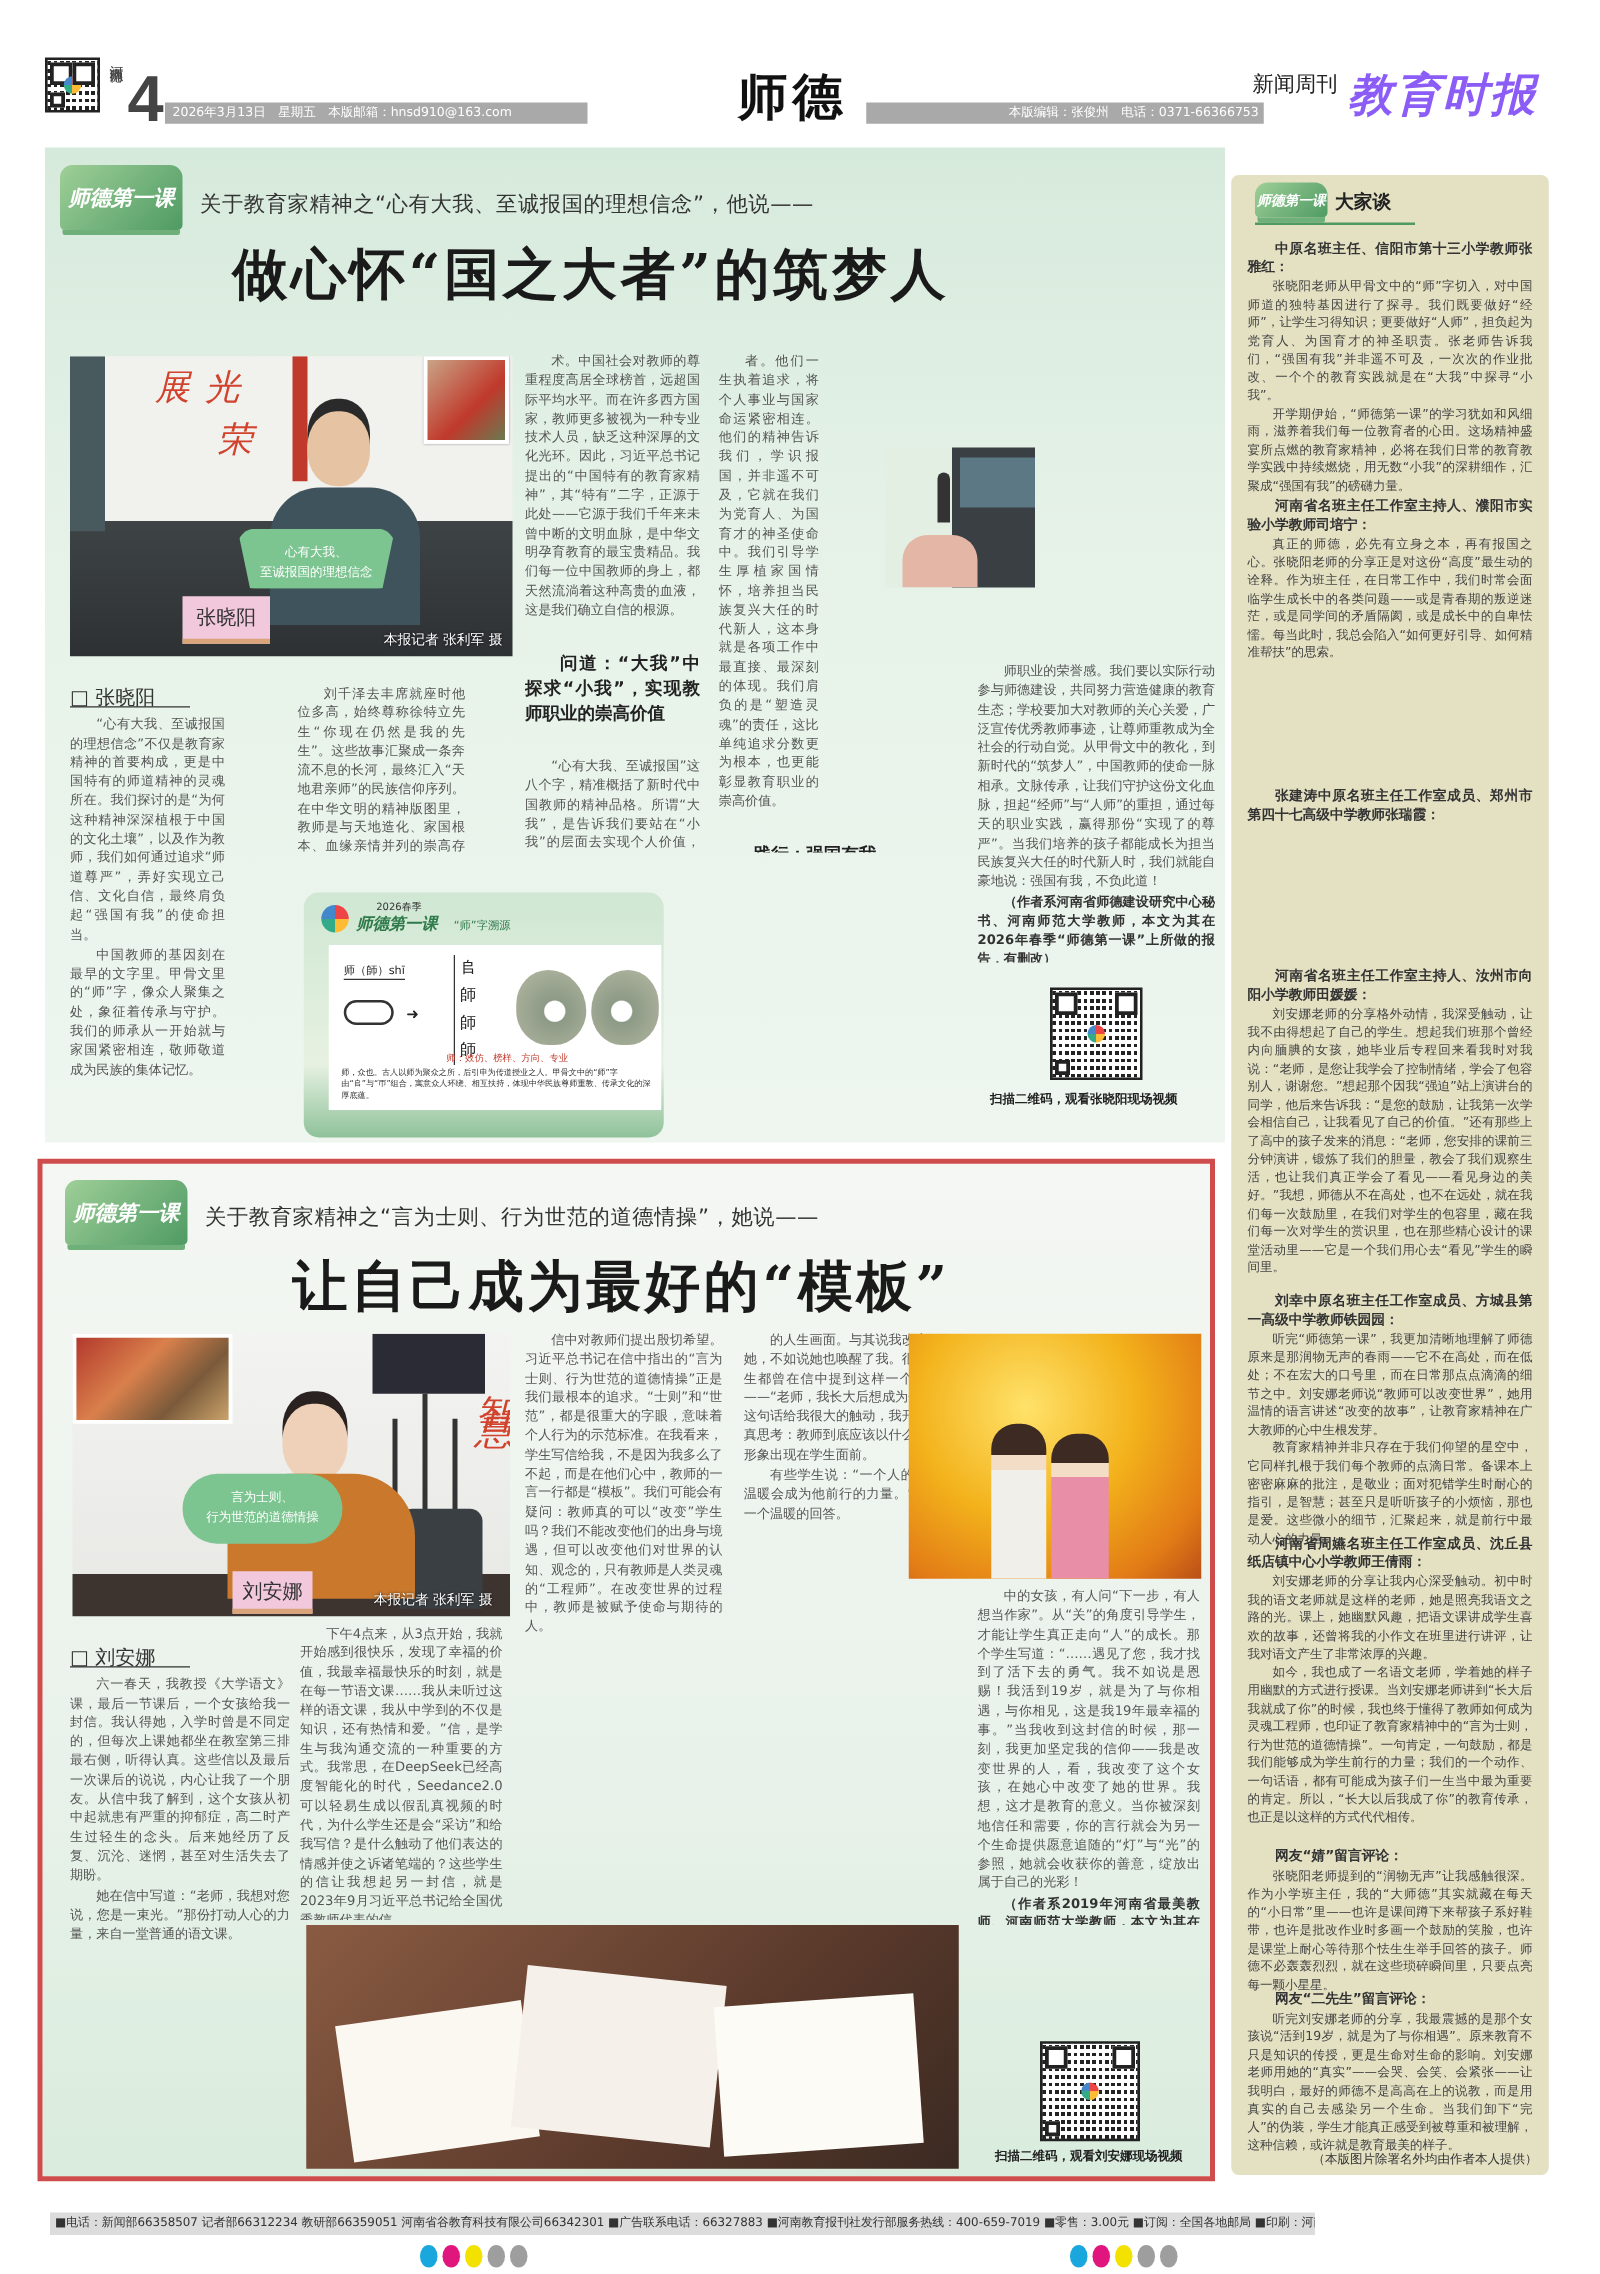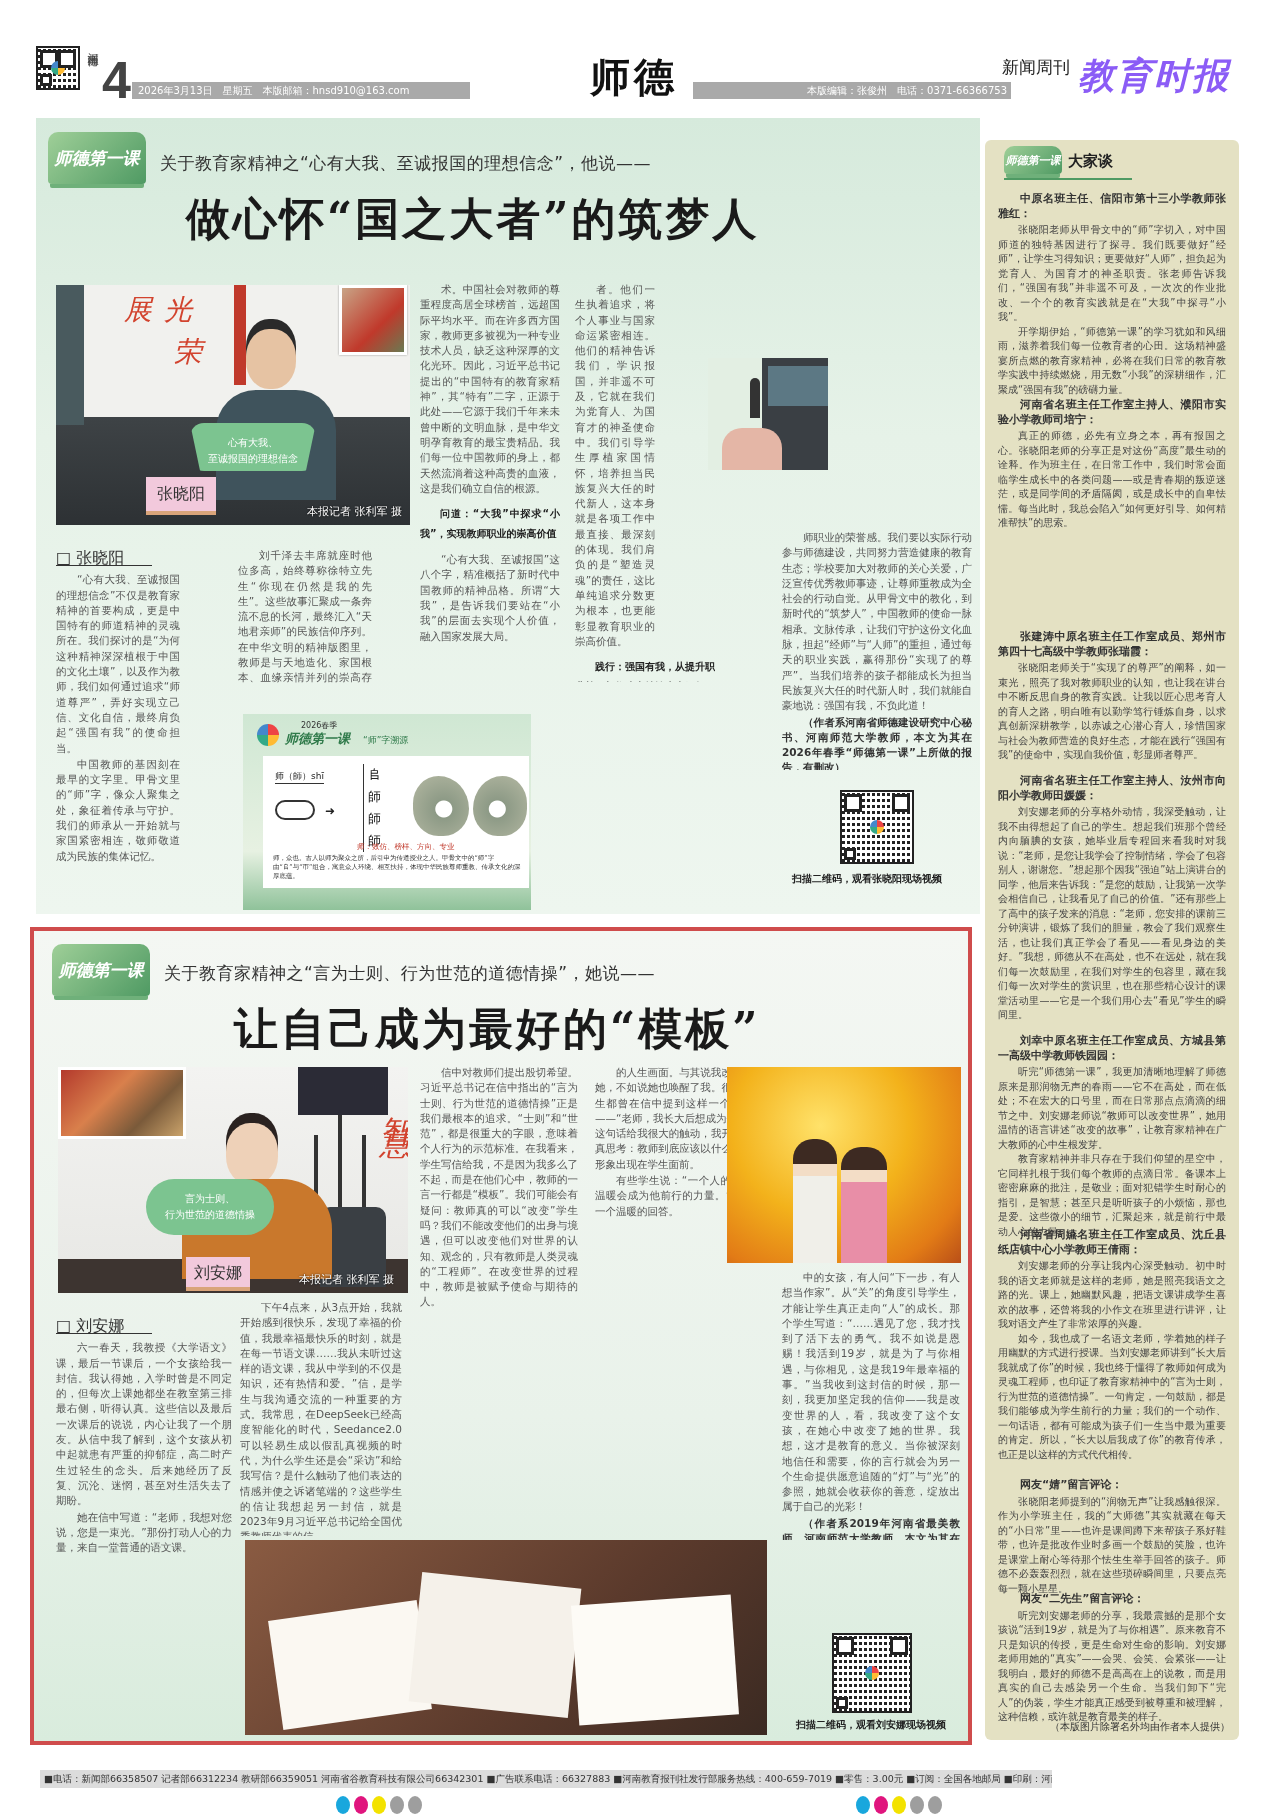--- a/index.html
+++ b/index.html
@@ -19,21 +19,21 @@
 .section{font-family:"DejaVu Serif",serif;font-weight:bold;font-size:40px;color:#111;letter-spacing:4px}
 .brand{font-family:"DejaVu Serif",serif;font-weight:bold;font-size:36px;color:#8b5cf6;font-style:italic;letter-spacing:2px}
 
 .panel1{background:linear-gradient(180deg,#d6eadc 0%,#e6f2e8 40%,#eef6ef 100%)}
 .panel2{background:linear-gradient(180deg,#f4f7f3 0%,#e9f2ea 60%,#d9ecdd 100%);border:4px solid #cf4c4c}
 .badge{width:98px;height:52px;border-radius:10px 10px 4px 4px;background:linear-gradient(135deg,#9fcf98,#4f9a63);color:#fff;font-family:"DejaVu Serif",serif;font-style:italic;font-weight:bold;font-size:17px;display:flex;align-items:center;justify-content:center;box-shadow:0 6px 0 -2px #6fb07a}
 .kicker{font-size:17px;color:#333;letter-spacing:.5px}
 .headline{font-family:"DejaVu Serif",serif;font-weight:bold;font-size:44px;color:#1a1a1a;letter-spacing:3px}
 .col{position:absolute;font-size:10.5px;line-height:15.3px;color:#555;text-align:justify;overflow:hidden}
 .col p{text-indent:2em;margin-bottom:1px}
-.sub{font-size:10px;font-weight:bold;color:#222;line-height:20px;margin:8px 0;text-indent:2em}
+.sub{font-size:14px;font-weight:bold;color:#222;line-height:20px;margin:25px 0;text-indent:2em}
 .byline{font-size:16px;color:#333;border-bottom:1px solid #333;display:inline-block;padding-right:28px;margin-bottom:6px}
 .note{font-weight:bold;color:#333;text-indent:2em}
 .photo{position:absolute;overflow:hidden}
 .caption{position:absolute;font-size:11px;color:#fff;text-shadow:0 0 2px #000}
 .nameplate{position:absolute;background:#f2c9dc;color:#333;font-family:"DejaVu Serif",serif;font-size:16px;text-align:center;border-bottom:4px solid #d9a47a}
 .sign{position:absolute;background:#7cc490;border-radius:14px;color:#fff;font-size:10px;text-align:center;padding-top:12px;line-height:16px}
 
 .sidebar{background:#e4e1c3;border-radius:6px}
 .sb-title{font-family:"DejaVu Serif",serif;font-weight:bold;font-size:15px;color:#222}
 .sb-entry{font-size:10px;line-height:14.5px;color:#444;text-align:justify}
@@ -107,21 +107,21 @@
 <div class="col" style="left:782px;top:530px;width:190px;height:240px">
   <p>师职业的荣誉感。我们要以实际行动参与师德建设，共同努力营造健康的教育生态；学校要加大对教师的关心关爱，广泛宣传优秀教师事迹，让尊师重教成为全社会的行动自觉。从甲骨文中的教化，到新时代的“筑梦人”，中国教师的使命一脉相承。文脉传承，让我们守护这份文化血脉，担起“经师”与“人师”的重担，通过每天的职业实践，赢得那份“实现了的尊严”。当我们培养的孩子都能成长为担当民族复兴大任的时代新人时，我们就能自豪地说：强国有我，不负此道！</p>
   <p class="note">（作者系河南省师德建设研究中心秘书、河南师范大学教师，本文为其在2026年春季“师德第一课”上所做的报告，有删改）</p>
 </div>
 <div class="abs qr" style="left:840px;top:790px;width:74px;height:74px">
     <span class="c"></span>
     <span class="logo"></span>
   </div>
 <div class="abs" style="left:792px;top:872px;font-size:10px;color:#222;font-weight:bold">扫描二维码，观看张晓阳现场视频</div>
 
-<div class="abs" style="left:243px;top:714px;width:288px;height:196px;background:linear-gradient(180deg,#cfe7d3,#e7f1e2 70%,#8fc29a);border-radius:0">
+<div class="abs" style="left:243px;top:714px;width:288px;height:196px;background:linear-gradient(180deg,#cfe7d3,#e7f1e2 70%,#8fc29a);border-radius:12px">
   <div class="abs" style="left:14px;top:10px;width:22px;height:22px;border-radius:50%;background:conic-gradient(#e44 0 25%,#fb3 0 50%,#3a8 0 75%,#48c 0)"></div>
   <div class="abs" style="left:58px;top:6px;font-size:8px;color:#333">2026春季</div>
   <div class="abs" style="left:42px;top:16px;font-size:13px;font-style:italic;font-weight:bold;color:#2f7a4a;font-family:'DejaVu Serif',serif">师德第一课</div>
   <div class="abs" style="left:120px;top:20px;font-size:9px;color:#2f7a4a">“师”字溯源</div>
   <div class="abs" style="left:20px;top:42px;width:266px;height:132px;background:#fff">
     <div class="abs" style="left:12px;top:14px;font-size:9px;border-bottom:1px solid #333">师（師）shī</div>
     <div class="abs" style="left:12px;top:44px;width:40px;height:20px;border:2px solid #333;border-radius:10px"></div>
     <div class="abs" style="left:62px;top:48px;font-size:12px">➜</div>
     <div class="abs" style="left:100px;top:8px;width:22px;font-size:13px;line-height:22px;text-align:center;border-left:1px solid #333">
       <div>𠂤</div>
@@ -202,21 +202,20 @@
   <div class="who">中原名班主任、信阳市第十三小学教师张雅红：</div>
   <p>张晓阳老师从甲骨文中的“师”字切入，对中国师道的独特基因进行了探寻。我们既要做好“经师”，让学生习得知识；更要做好“人师”，担负起为党育人、为国育才的神圣职责。张老师告诉我们，“强国有我”并非遥不可及，一次次的作业批改、一个个的教育实践就是在“大我”中探寻“小我”。</p>
   <p>开学期伊始，“师德第一课”的学习犹如和风细雨，滋养着我们每一位教育者的心田。这场精神盛宴所点燃的教育家精神，必将在我们日常的教育教学实践中持续燃烧，用无数“小我”的深耕细作，汇聚成“强国有我”的磅礴力量。</p>
 </div>
 <div class="abs sb-entry" style="left:998px;top:398px;width:228px">
   <div class="who">河南省名班主任工作室主持人、濮阳市实验小学教师司培宁：</div>
   <p>真正的师德，必先有立身之本，再有报国之心。张晓阳老师的分享正是对这份“高度”最生动的诠释。作为班主任，在日常工作中，我们时常会面临学生成长中的各类问题——或是青春期的叛逆迷茫，或是同学间的矛盾隔阂，或是成长中的自卑怯懦。每当此时，我总会陷入“如何更好引导、如何精准帮扶”的思索。</p>
 </div>
 <div class="abs sb-entry" style="left:998px;top:630px;width:228px">
   <div class="who">张建涛中原名班主任工作室成员、郑州市第四十七高级中学教师张瑞霞：</div>
-  <p>张晓阳老师关于“实现了的尊严”的阐释，如一束光，照亮了我对教师职业的认知，也让我在讲台中不断反思自身的教育实践。让我以匠心思考育人的育人之路，明白唯有以勤学笃行锤炼自身，以求真创新深耕教学，以赤诚之心潜心育人，珍惜国家与社会为教师营造的良好生态，才能在践行“强国有我”的使命中，实现自我价值，彰显师者尊严。</p>
 </div>
 <div class="abs sb-entry" style="left:998px;top:774px;width:228px">
   <div class="who">河南省名班主任工作室主持人、汝州市向阳小学教师田媛媛：</div>
   <p>刘安娜老师的分享格外动情，我深受触动，让我不由得想起了自己的学生。想起我们班那个曾经内向腼腆的女孩，她毕业后专程回来看我时对我说：“老师，是您让我学会了控制情绪，学会了包容别人，谢谢您。”想起那个因我“强迫”站上演讲台的同学，他后来告诉我：“是您的鼓励，让我第一次学会相信自己，让我看见了自己的价值。”还有那些上了高中的孩子发来的消息：“老师，您安排的课前三分钟演讲，锻炼了我们的胆量，教会了我们观察生活，也让我们真正学会了看见——看见身边的美好。”我想，师德从不在高处，也不在远处，就在我们每一次鼓励里，在我们对学生的包容里，藏在我们每一次对学生的赏识里，也在那些精心设计的课堂活动里——它是一个我们用心去“看见”学生的瞬间里。</p>
 </div>
 <div class="abs sb-entry" style="left:998px;top:1034px;width:228px">
   <div class="who">刘幸中原名班主任工作室成员、方城县第一高级中学教师铁园园：</div>
   <p>听完“师德第一课”，我更加清晰地理解了师德原来是那润物无声的春雨——它不在高处，而在低处；不在宏大的口号里，而在日常那点点滴滴的细节之中。刘安娜老师说“教师可以改变世界”，她用温情的语言讲述“改变的故事”，让教育家精神在广大教师的心中生根发芽。</p>
   <p>教育家精神并非只存在于我们仰望的星空中，它同样扎根于我们每个教师的点滴日常。备课本上密密麻麻的批注，是敬业；面对犯错学生时耐心的指引，是智慧；甚至只是听听孩子的小烦恼，那也是爱。这些微小的细节，汇聚起来，就是前行中最动人心的力量。</p>
 </div>

